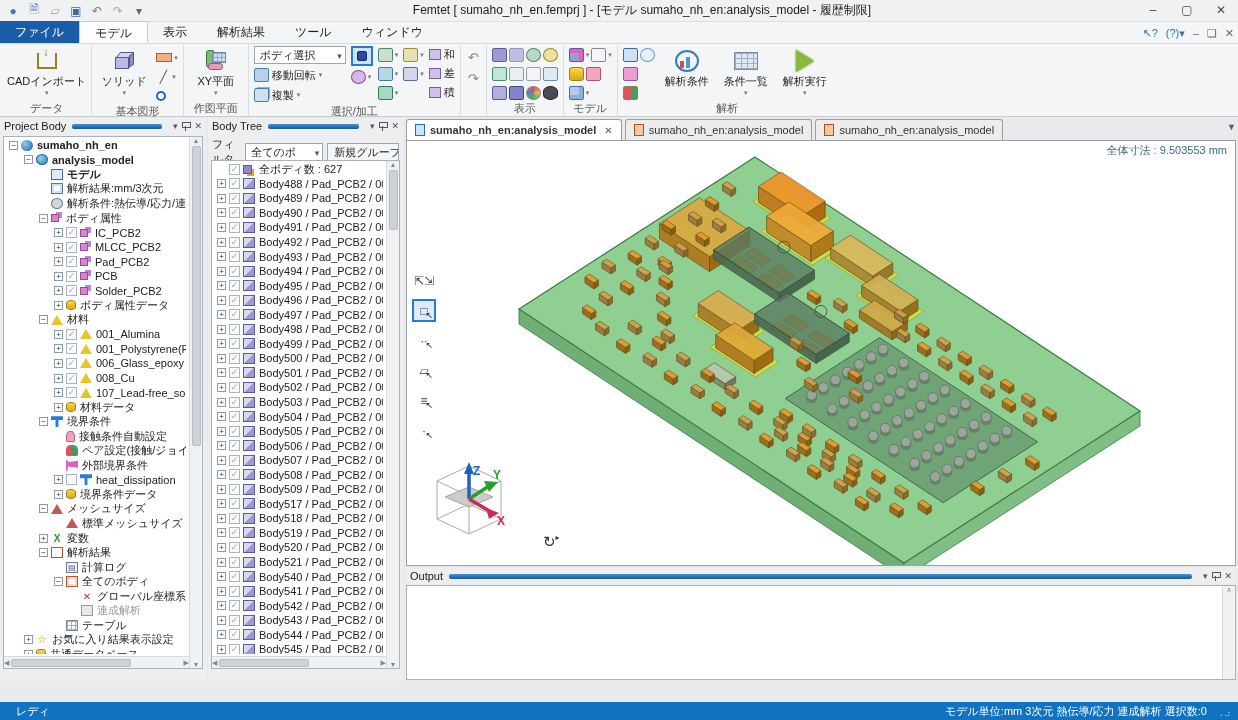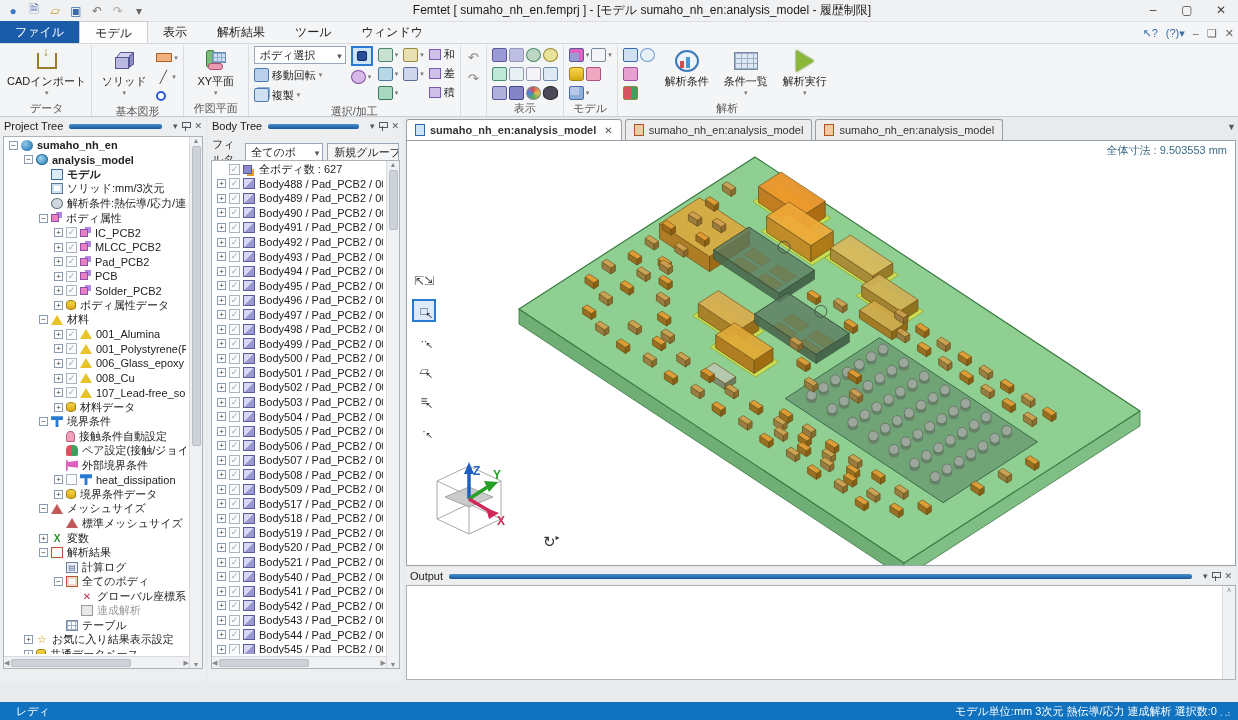--- a/index.html
+++ b/index.html
@@ -177,21 +177,21 @@
   .triad { position:absolute; left:16px; top:308px; }
   .rotate-hint { position:absolute; left:136px; top:392px; font-size:15px; color:#333; }
   .rotate-hint .rh2 { font-size:8px; vertical-align:top; }
 
   .output-pane { position:absolute; left:2px; right:2px; top:450px; bottom:0; }
   .output-body { position:absolute; top:17px; left:0; right:0; bottom:1px; background:#fff; border:1px solid #aab2ba; }
 
   
   .statusbar { position:absolute; left:0; right:0; bottom:0; height:18px; background:#1173c0; color:#fff;
     display:flex; align-items:center; font-size:11px; padding:0 6px 0 16px; }
-  .status-right { margin-left:auto; display:flex; align-items:center; }
+  .status-right { margin-left:auto; display:flex; align-items:center; gap:10px; }
   .grip { color:#9ac4e8; font-size:9px; letter-spacing:1px; }
 </style>
 </head>
 <body>
 
 <div id="app">
 
   <div class="titlebar">
     <div class="qat" id="qat">
         <span class="qat-ico" style="color: rgb(58, 118, 196);">●</span>
@@ -448,21 +448,21 @@
           <span>解析実行</span>
             <span class="chev">▾</span>
         </div>
       </div>
       <div class="rg-label">解析</div>
     </div>
   </div>
 
   <div class="left-panel">
     <div class="pane-head">
-      <span>Project Tree</span>
+      <span>Project Body</span>
       <span class="head-bar"></span>
       <span class="head-ico">▾</span>
       <span class="pinico"></span>
       <span class="head-ico">✕</span>
     </div>
     <div class="panel-content" style="top:18px; height:533px;">
       <div id="ptree" style="position:absolute; left:1px; top:1px; right:14px; bottom:14px; overflow:hidden;">
           <div class="trow" style="padding-left: 4px;">
             <span class="exp">−</span>
             <span class="tic tic-project-globe"></span>
@@ -474,21 +474,21 @@
             <span class="lbl b">analysis_model</span>
           </div>
           <div class="trow" style="padding-left: 34px;">
             <span class="exp-sp"></span>
             <span class="tic tic-model"></span>
             <span class="lbl b">モデル</span>
           </div>
           <div class="trow" style="padding-left: 34px;">
             <span class="exp-sp"></span>
             <span class="tic tic-model-unit"></span>
-            <span class="lbl">ソリッド:mm/3次元</span>
+            <span class="lbl">解析結果:mm/3次元</span>
           </div>
           <div class="trow" style="padding-left: 34px;">
             <span class="exp-sp"></span>
             <span class="tic tic-analysis-condition"></span>
             <span class="lbl">解析条件:熱伝導/応力/連成</span>
           </div>
           <div class="trow" style="padding-left: 34px;">
             <span class="exp">−</span>
             <span class="tic tic-body-attribute"></span>
             <span class="lbl">ボディ属性</span>

